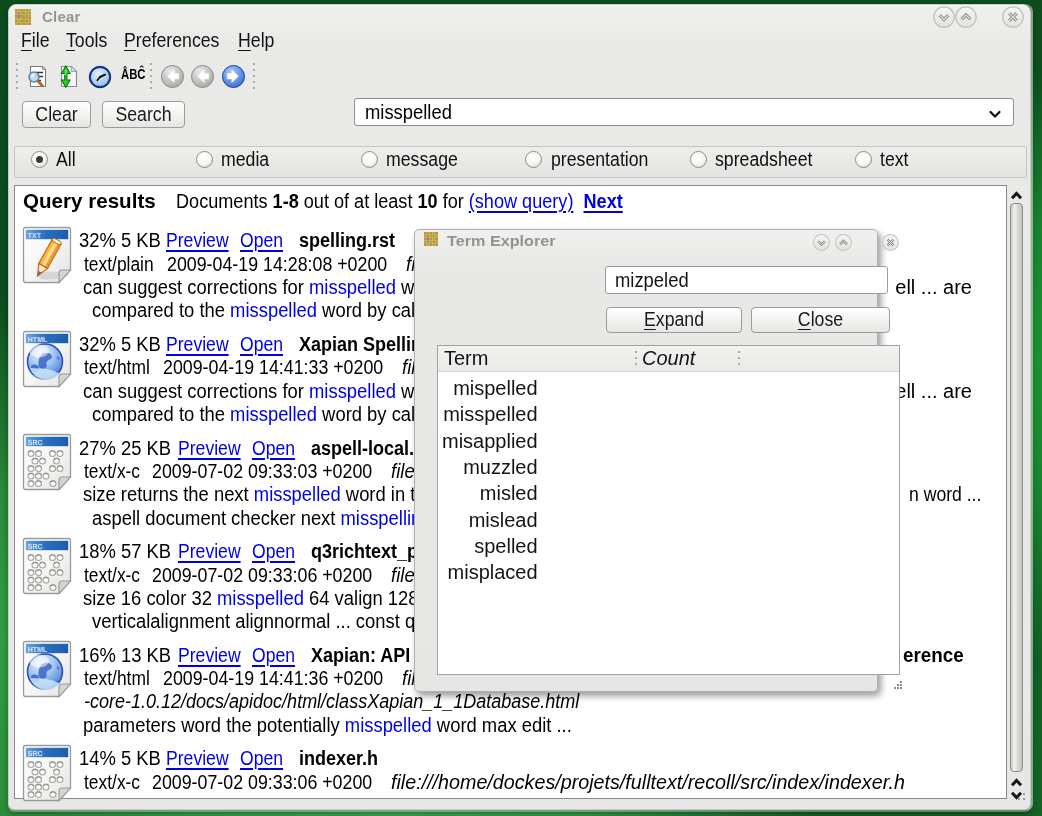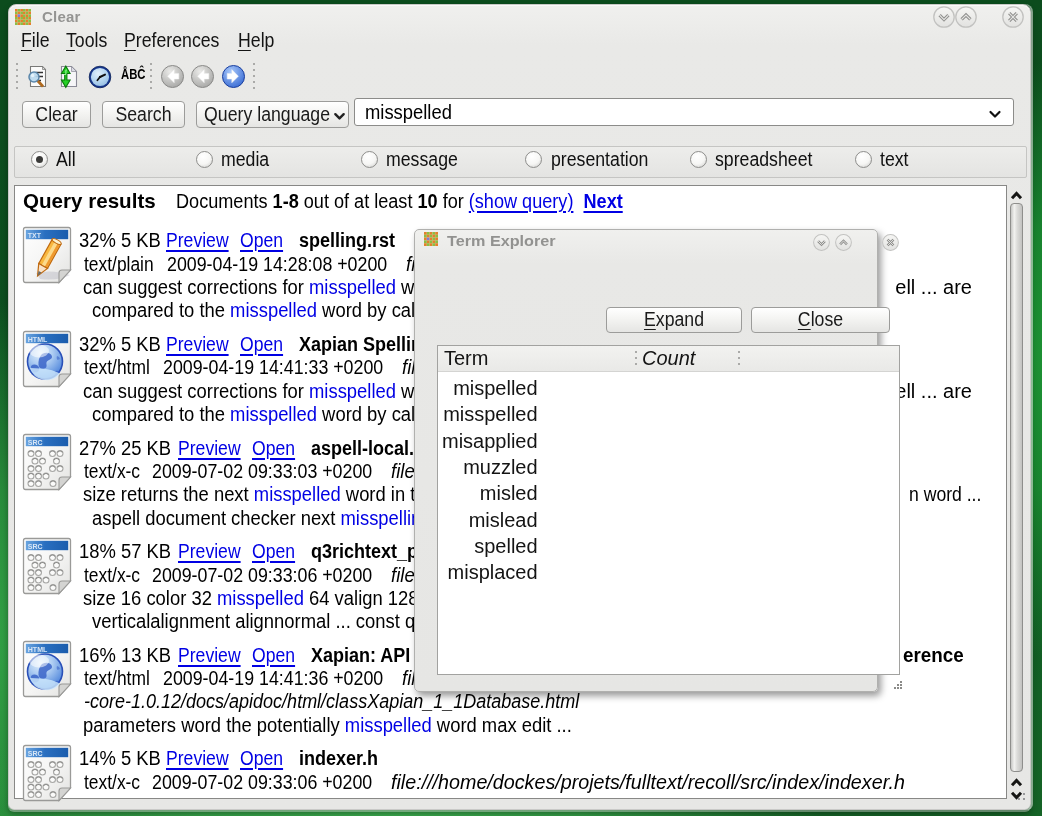--- a/index.html
+++ b/index.html
@@ -244,28 +244,20 @@
 </svg>
     </div>
   <div class="dot-sep" style="left:244px; top:58px; height:30px;"></div>
 
   <div class="btn" style="left:12.5px; top:95.5px; width:69px;">
       <span class="lbl">Clear</span>
     </div>
   <div class="btn" style="left:92.5px; top:95.5px; width:83px;">
       <span class="lbl">Search</span>
     </div>
-  <div class="btn" style="left:187px; top:95.5px; width:153px;">
-      <span class="lbl" style="text-align:left; padding-left:8px; transform-origin:0 50%;">Query language</span>
-    <span class="abs" style="right:2px; top:10px;">
-        <svg width="13" height="9" viewBox="0 0 14 9">
-          <path d="M2.5 2 L7 6.5 L11.5 2" fill="none" stroke="#222" stroke-width="2.6" stroke-linecap="round" stroke-linejoin="round"></path>
-        </svg>
-      </span>
-    </div>
   <div id="searchinput">
       <span class="lbl">misspelled</span>
     <span class="abs" style="right:11px; top:10.5px;">
         <svg width="14" height="9" viewBox="0 0 14 9">
           <path d="M2.5 2 L7 6.5 L11.5 2" fill="none" stroke="#111" stroke-width="2.2" stroke-linecap="round" stroke-linejoin="round"></path>
         </svg>
       </span>
     </div>
 
   <div id="radiobar">
@@ -694,20 +686,23 @@
 <stop offset="0" stop-color="#f6f6f4"></stop>
             <stop offset="1" stop-color="#e2e2e0"></stop>
           </linearGradient>
         </defs>
 <circle cx="11" cy="11" r="10.2" fill="url(#wbclose17)" stroke="#c2c2c0" stroke-width="1.3"></circle>
 <path d="M7.2 7.2 L14.8 14.8 M14.8 7.2 L7.2 14.8" fill="none" stroke="#8e8e8c" stroke-width="3.2"></path>
         <path d="M7.2 7.2 L14.8 14.8 M14.8 7.2 L7.2 14.8" fill="none" stroke="#e6e6e4" stroke-width="1.2"></path>
 </svg>
     </div>
 
+  <div class="abs" style="left:190px; top:36px; width:283px; height:28px; background:#fff; border:1px solid #9c9c9a; border-radius:3px;">
+    <span class="abs" style="left:9px; top:2px; transform:scaleX(0.92); transform-origin:0 0;">mizpeled</span>
+    </div>
   <div class="btn" style="left:336px; top:77px; width:139px; height:26px;">
       <span class="lbl" style="top:0px;"><u>C</u>lose</span>
     </div>
   <div class="btn" style="left:191px; top:77px; width:136px; height:26px;">
       <span class="lbl" style="top:0px;"><u>E</u>xpand</span>
     </div>
 
   <div id="dtable">
     <div id="dthead">
       <span style="position:absolute; left:6px; top:1px;">Term</span>

